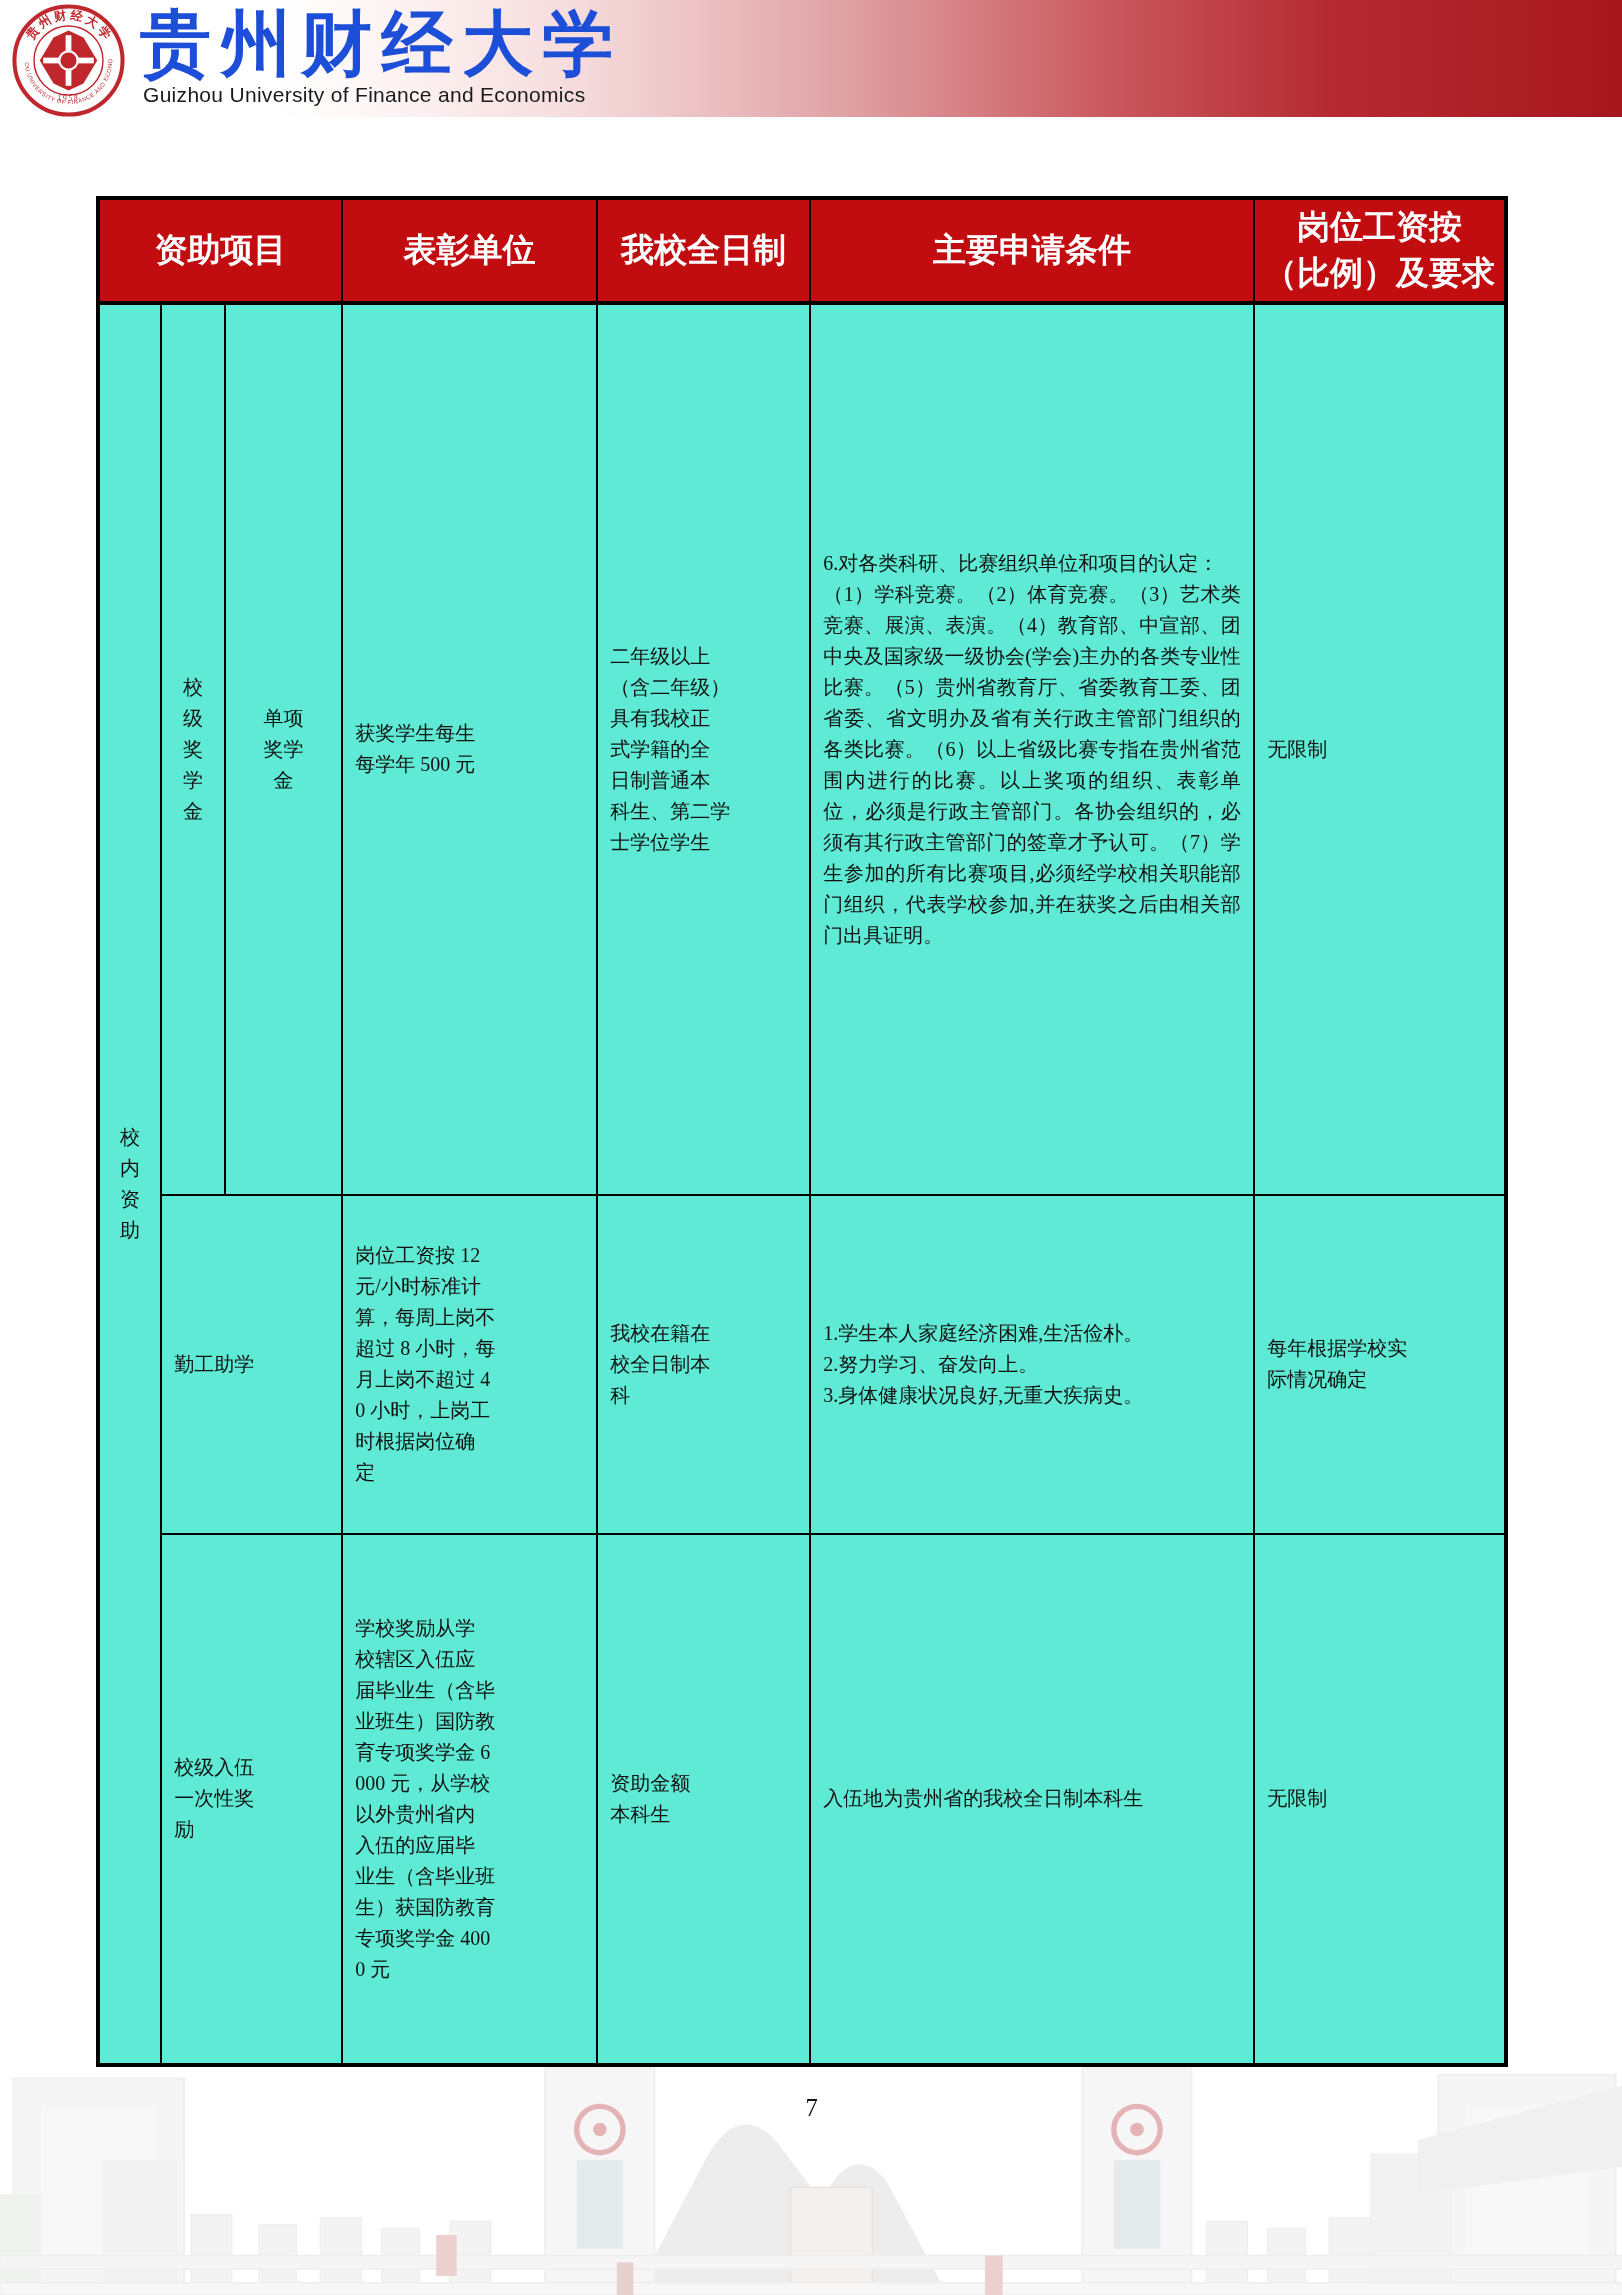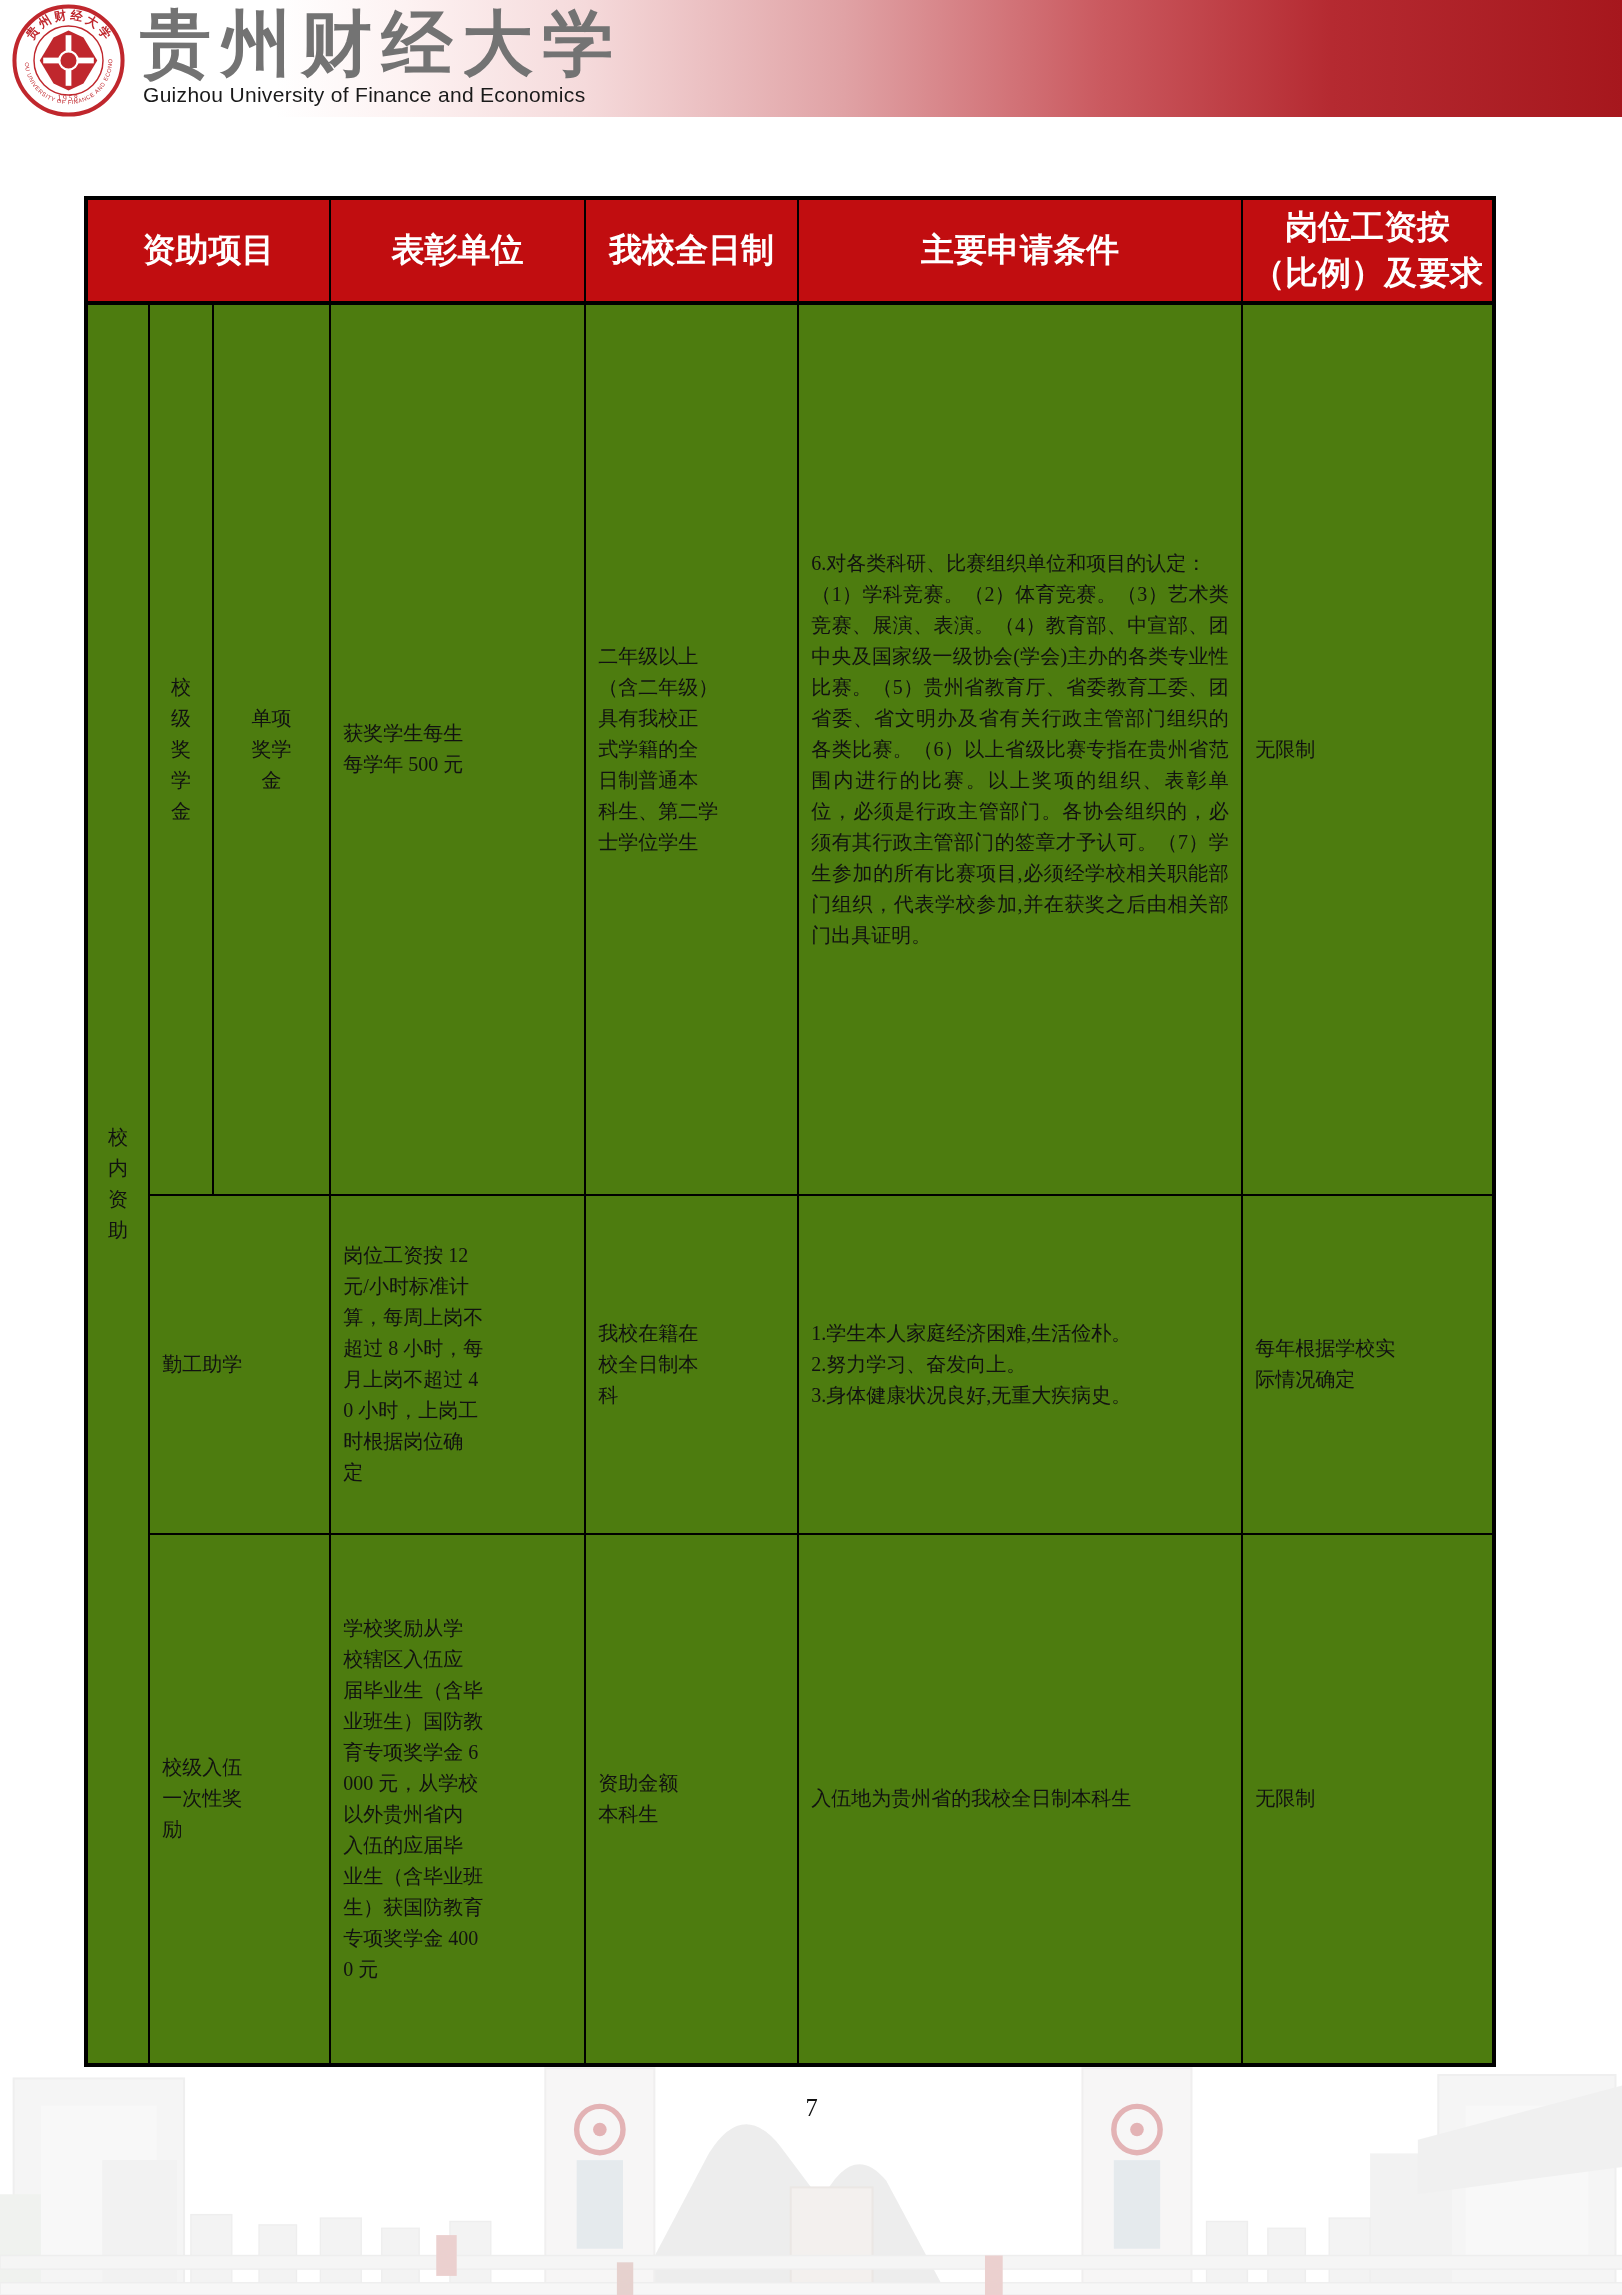--- a/index.html
+++ b/index.html
@@ -13,35 +13,35 @@
   
   .banner{
     position:absolute;left:0;top:0;width:1623px;height:117px;
     background:linear-gradient(90deg,
       #ffffff 0%,#ffffff 17%,#fdf2f2 25%,#f5dadb 36%,
       #e0a2a5 52%,#ca595f 68%,#b52a31 82%,#a6171d 100%);
   }
   .seal{position:absolute;left:11px;top:2.7px;width:115px;height:115px;}
   .title-cn{
     position:absolute;left:140px;top:4.1px;width:682px;height:80px;
-    font-size:71px;font-weight:bold;letter-spacing:9.5px;color:#737373;
+    font-size:71px;font-weight:bold;letter-spacing:9.5px;color:#1d4ed8;
     font-family:"Liberation Serif","DejaVu Serif",serif;
     white-space:nowrap;line-height:80px;
   }
   .title-en{
     position:absolute;left:143px;top:83px;
     font-family:"Liberation Sans","DejaVu Sans",sans-serif;
     font-size:21px;color:#1a1a1a;letter-spacing:0.3px;white-space:nowrap;
   }
 
   
   table.aid{
-    position:absolute;left:84px;top:196px;width:1409px;
+    position:absolute;left:96px;top:196px;width:1409px;
     border-collapse:collapse;table-layout:fixed;
-    background:#4d7c0f;
+    background:#5eead4;
     border:4.1px solid #000;
   }
   table.aid th,table.aid td{
     border:2px solid #000;
     vertical-align:middle;
     white-space:pre-line;
     font-size:20px;line-height:1.55;
     padding:5.5px 12.3px;
     word-break:break-all;
     overflow:hidden;

